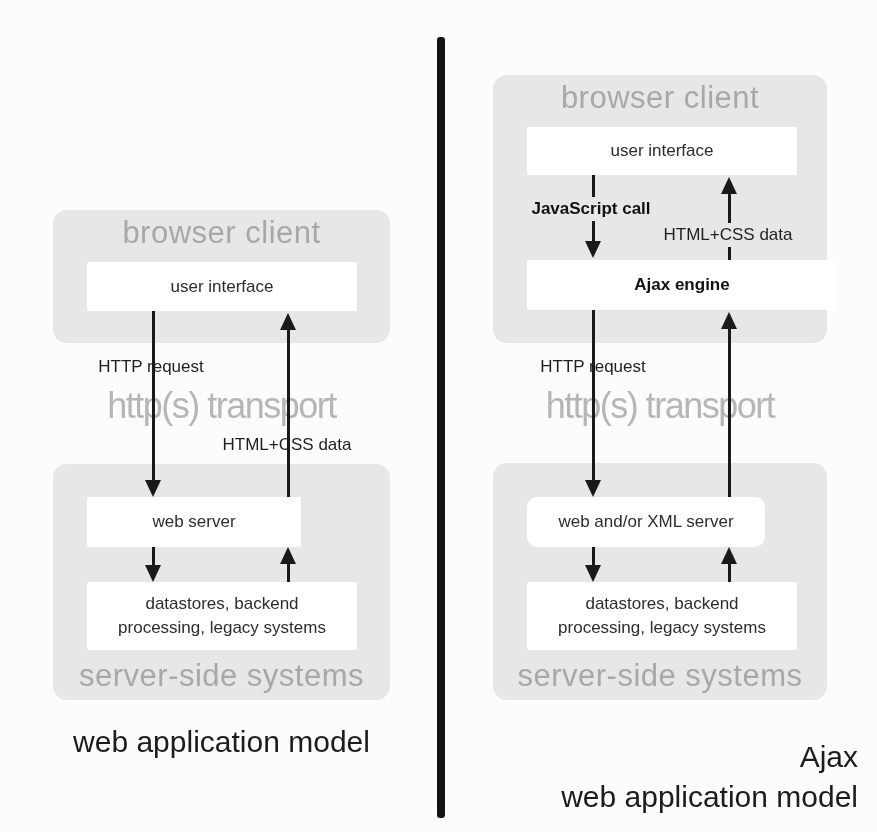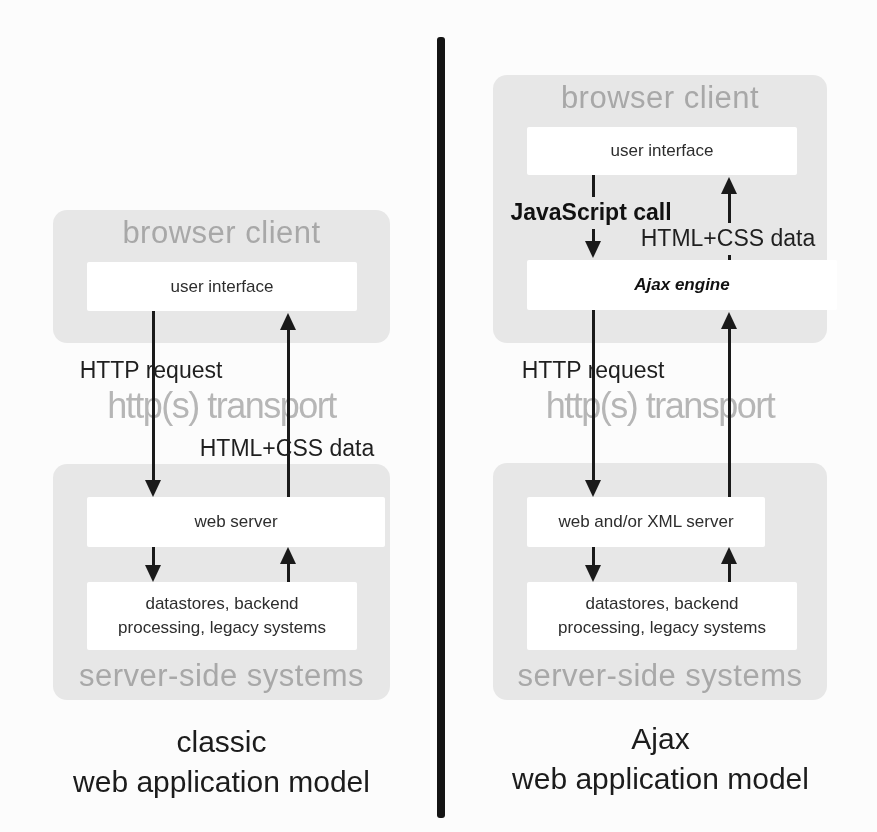--- a/index.html
+++ b/index.html
@@ -25,21 +25,21 @@
     z-index:3; border-radius:2px; line-height:1.4;
   }
   .white-box.bold, .small-label.bold { font-weight:700; color:#111111; }
   .arrow { position:absolute; width:16px; z-index:4; }
   .arrow .vline { position:absolute; left:7px; width:3px; background:#1a1a1a; }
   .arrow .head { position:absolute; left:0; width:0; height:0;
     border-left:8px solid transparent; border-right:8px solid transparent; }
   .arrow .head.down { border-top:17px solid #1a1a1a; }
   .arrow .head.up { border-bottom:17px solid #1a1a1a; }
   .small-label {
-    position:absolute; font-size:23px; color:#1f1f1f; text-align:center;
+    position:absolute; font-size:17px; color:#1f1f1f; text-align:center;
     z-index:5; line-height:1.2; padding:2px 0;
   }
   .small-label.on-gray { background:#e7e7e7; }
   .small-label.on-page { background:#fcfcfc; }
   .caption {
     position:absolute; font-size:30px; color:#1c1c1c; text-align:center;
     line-height:1.32; z-index:2;
   }
   .divider { position:absolute; background:#141414; border-radius:3px; z-index:6; }
   .watermark {
@@ -68,40 +68,39 @@
   </div>
 
   <div class="small-label" style="left:56px; top:355px; width:190px;">HTTP request</div>
 
   <div class="transport" style="left:53px; top:385px; width:337px;">http(s) transport</div>
 
   <div class="small-label" style="left:192px; top:433px; width:190px;">HTML+CSS data</div>
 
   <div class="panel-gray" style="left:53px; top:464px; width:337px; height:236px;"></div>
 
-  <div class="white-box" style="left:87px; top:497px; width:298px; height:50px;">web server</div>
+  <div class="white-box" style="left:87px; top:497px; width:214px; height:50px;">web server</div>
 
   <div class="arrow" style="left:145px; top:547px; height:35px;">
     <div class="vline" style="top:0; height:19px;"></div>
     <div class="head down" style="top:18px;"></div>
   </div>
   <div class="arrow" style="left:280px; top:547px; height:35px;">
     <div class="head up" style="top:0;"></div>
     <div class="vline" style="top:16px; height:19px;"></div>
   </div>
 
   <div class="white-box" style="left:87px; top:582px; width:270px; height:68px; flex-direction:column;">
     <div>datastores, backend</div>
     <div>processing, legacy systems</div>
   </div>
 
   <div class="muted-title" style="left:53px; top:658px; width:337px;">server-side systems</div>
 
   <div class="caption" style="left:24px; top:722px; width:395px;">
-    <div>classic</div>
     <div>web application model</div>
   </div>
 
   <div class="divider" style="left:437px; top:37px; width:8px; height:781px;"></div>
 
   <div class="panel-gray" style="left:493px; top:75px; width:334px; height:268px;"></div>
   <div class="muted-title" style="left:493px; top:80px; width:334px;">browser client</div>
 
   <div class="white-box" style="left:527px; top:127px; width:270px; height:48px;">user interface</div>
 
@@ -112,56 +111,56 @@
 
   <div class="arrow" style="left:721px; top:177px; height:83px;">
     <div class="head up" style="top:0;"></div>
     <div class="vline" style="top:16px; height:67px;"></div>
   </div>
 
   <div class="small-label bold on-gray" style="left:496px; top:197px; width:190px;">JavaScript call</div>
 
   <div class="small-label on-gray" style="left:633px; top:223px; width:190px;">HTML+CSS data</div>
 
-  <div class="white-box bold" style="left:527px; top:260px; width:310px; height:50px;font-style:italic;">Ajax engine</div>
+  <div class="white-box bold" style="left:527px; top:260px; width:310px; height:50px;">Ajax engine</div>
 
   <div class="arrow" style="left:585px; top:310px; height:187px;">
     <div class="vline" style="top:0; height:170px;"></div>
     <div class="head down" style="top:170px;"></div>
   </div>
 
   <div class="arrow" style="left:721px; top:312px; height:185px;">
     <div class="head up" style="top:0;"></div>
     <div class="vline" style="top:16px; height:169px;"></div>
   </div>
 
   <div class="small-label" style="left:498px; top:355px; width:190px;">HTTP request</div>
 
   <div class="transport" style="left:493px; top:385px; width:334px;">http(s) transport</div>
 
 
   <div class="panel-gray" style="left:493px; top:463px; width:334px; height:237px;"></div>
 
-  <div class="white-box" style="left:527px; top:497px; width:238px; height:50px;">web and/or XML server</div>
+  <div class="white-box" style="left:527px; top:497px; width:238px; height:50px;border-radius:10px;">web and/or XML server</div>
 
   <div class="arrow" style="left:585px; top:547px; height:35px;">
     <div class="vline" style="top:0; height:19px;"></div>
     <div class="head down" style="top:18px;"></div>
   </div>
   <div class="arrow" style="left:721px; top:547px; height:35px;">
     <div class="head up" style="top:0;"></div>
     <div class="vline" style="top:16px; height:19px;"></div>
   </div>
 
   <div class="white-box" style="left:527px; top:582px; width:270px; height:68px; flex-direction:column;">
     <div>datastores, backend</div>
     <div>processing, legacy systems</div>
   </div>
 
   <div class="muted-title" style="left:493px; top:658px; width:334px;">server-side systems</div>
 
-  <div class="caption" style="left:463px; top:719px; width:395px;">
+  <div class="caption" style="left:463px; top:737px; width:395px;text-align:right;">
     <div>Ajax</div>
     <div>web application model</div>
   </div>
 
 
 </div>
 
 </body></html>

